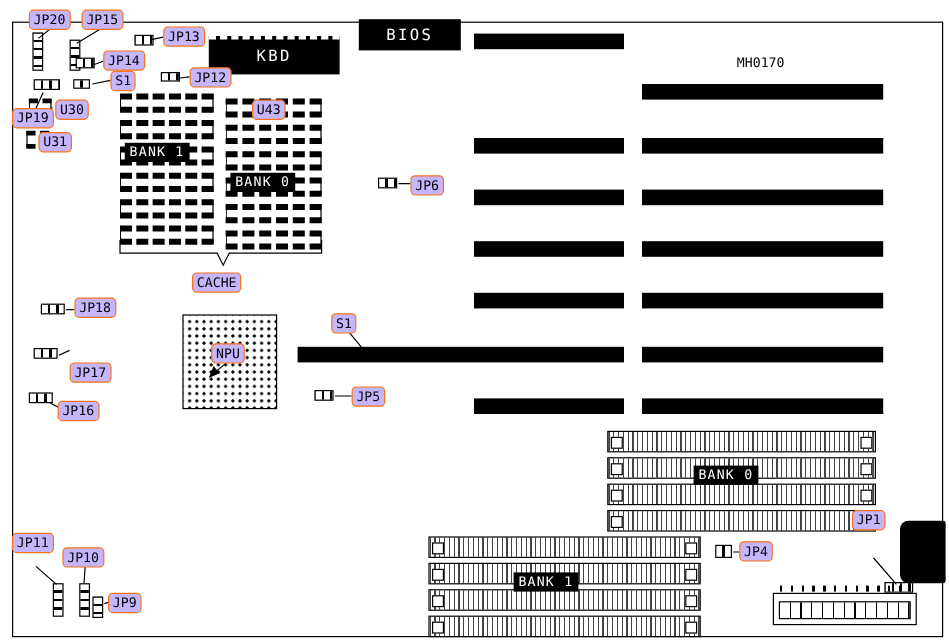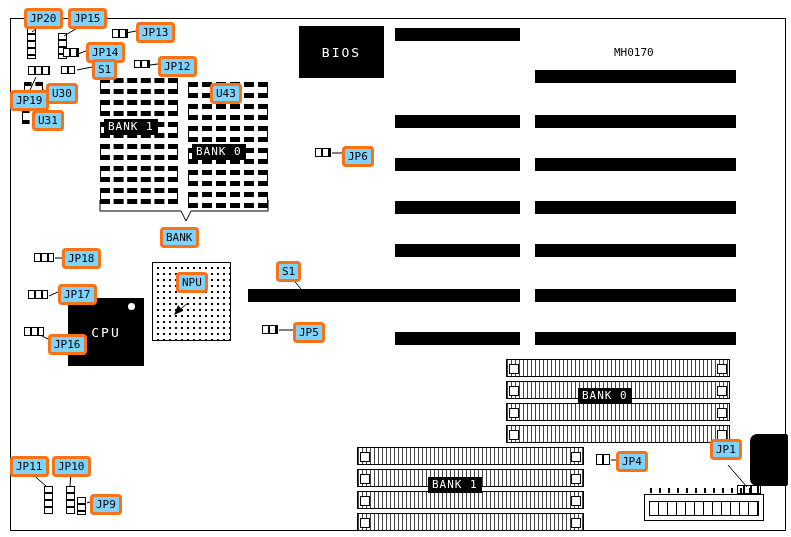--- a/index.html
+++ b/index.html
@@ -1,21 +1,21 @@
 <!DOCTYPE html>
 <html><head>
 <meta charset="utf-8">
 <style>
   *{box-sizing:border-box;margin:0;padding:0}
   html,body{background:#fff}
   body{font-family:"DejaVu Sans Mono","Liberation Mono",monospace;color:#000}
   #screen{position:relative;width:791px;height:537px;background:#fff;overflow:hidden}
   .abs{position:absolute}
   .board{border:1px solid #000;background:#fff}
-  .callout{background:#7dd3fc;border:3px solid #f97316;border-radius:4px;font-size:11px;line-height:13px;
+  .callout{background:#c4b5fd;border:1px solid #f97316;border-radius:4px;font-size:11px;line-height:13px;
            padding:1px 3px;white-space:nowrap;z-index:6;text-align:center}
   .blacklab{background:#000;color:#fff;font-size:11px;line-height:14px;padding:1px 4px;
             white-space:nowrap;z-index:5;text-align:center;letter-spacing:1px}
   .chip{background:#000;color:#fff;display:flex;align-items:center;justify-content:center;
         font-size:13px;letter-spacing:2px;z-index:2}
   .dip{background:#fff;border-left:1px solid #000;border-right:1px solid #000;
        border-top:5px dashed #000;border-bottom:5px dashed #000;z-index:1}
   .dipsm{background:#fff;border-left:1px solid #000;border-right:1px solid #000;
        border-top:4px dashed #000;border-bottom:4px dashed #000;z-index:1}
   .bar{background:#000;z-index:1}
@@ -61,54 +61,54 @@
   <div class="abs pins-h" style="left:134px;top:60px;width:16px;height:8px"></div>
 
   <div class="abs pins-h" style="left:28px;top:66px;width:22px;height:9px"></div>
   <div class="abs callout" style="left:10px;top:90px">JP19</div>
 
   <div class="abs dipsm" style="left:24px;top:82px;width:19px;height:15px"></div>
   <div class="abs callout" style="left:46px;top:83px">U30</div>
   <div class="abs dipsm" style="left:22px;top:109px;width:19px;height:15px"></div>
   <div class="abs callout" style="left:32px;top:110px">U31</div>
 
-  <div class="abs chip" style="left:299px;top:26px;width:85px;height:52px">
+  <div class="abs chip" style="left:174px;top:30px;width:109px;height:32px;border-top:3px dashed #fff">
+    <span>KBD</span>
+  </div>
+  <div class="abs chip" style="left:299px;top:16px;width:85px;height:26px">
     <span>BIOS</span>
   </div>
   <div class="abs txt" style="left:614px;top:46px">MH0170</div>
 
   <div class="abs dip" style="left:100px;top:78px;width:78px;height:16px"></div>
   <div class="abs dip" style="left:100px;top:100px;width:78px;height:16px"></div>
   <div class="abs dip" style="left:100px;top:122px;width:78px;height:16px"></div>
   <div class="abs dip" style="left:100px;top:144px;width:78px;height:16px"></div>
   <div class="abs dip" style="left:100px;top:166px;width:78px;height:16px"></div>
   <div class="abs dip" style="left:100px;top:188px;width:78px;height:16px"></div>
   <div class="abs dip" style="left:188px;top:82px;width:80px;height:16px"></div>
   <div class="abs dip" style="left:188px;top:104px;width:80px;height:16px"></div>
   <div class="abs dip" style="left:188px;top:126px;width:80px;height:16px"></div>
   <div class="abs dip" style="left:188px;top:148px;width:80px;height:16px"></div>
   <div class="abs dip" style="left:188px;top:170px;width:80px;height:16px"></div>
   <div class="abs dip" style="left:188px;top:192px;width:80px;height:16px"></div>
 
   <div class="abs callout" style="left:210px;top:83px">U43</div>
   <div class="abs blacklab" style="left:104px;top:119px">BANK 1</div>
   <div class="abs blacklab" style="left:192px;top:144px">BANK 0</div>
-  <div class="abs callout" style="left:160px;top:227px">BANK</div>
+  <div class="abs callout" style="left:160px;top:227px">CACHE</div>
 
-  <div class="abs chip" style="left:68px;top:298px;width:76px;height:68px">
-    <span>CPU</span>
-  </div>
   <div class="abs dot" style="left:128px;top:303px;width:7px;height:7px"></div>
 
   <div class="abs pga" style="left:152px;top:262px;width:79px;height:79px"></div>
-  <div class="abs callout" style="left:176px;top:272px">NPU</div>
+  <div class="abs callout" style="left:176px;top:286px">NPU</div>
 
   <div class="abs callout" style="left:62px;top:248px">JP18</div>
   <div class="abs pins-h" style="left:34px;top:253px;width:20px;height:9px"></div>
-  <div class="abs callout" style="left:58px;top:284px">JP17</div>
+  <div class="abs callout" style="left:58px;top:302px">JP17</div>
   <div class="abs pins-h" style="left:28px;top:290px;width:20px;height:9px"></div>
   <div class="abs callout" style="left:48px;top:334px">JP16</div>
   <div class="abs pins-h" style="left:24px;top:327px;width:20px;height:9px"></div>
 
   <div class="abs callout" style="left:342px;top:146px">JP6</div>
   <div class="abs pins-h" style="left:315px;top:148px;width:16px;height:9px"></div>
 
   <div class="abs callout" style="left:276px;top:261px">S1</div>
 
   <div class="abs callout" style="left:293px;top:322px">JP5</div>
@@ -137,29 +137,29 @@
 
   <div class="abs simm" style="left:357px;top:447px;width:227px;height:18px"></div>
   <div class="abs simm" style="left:357px;top:469px;width:227px;height:18px"></div>
   <div class="abs simm" style="left:357px;top:491px;width:227px;height:18px"></div>
   <div class="abs simm" style="left:357px;top:513px;width:227px;height:18px"></div>
   <div class="abs blacklab" style="left:428px;top:477px">BANK 1</div>
 
   <div class="abs callout" style="left:616px;top:451px">JP4</div>
   <div class="abs pins-h" style="left:596px;top:454px;width:14px;height:11px"></div>
 
-  <div class="abs callout" style="left:710px;top:439px">JP1</div>
+  <div class="abs callout" style="left:710px;top:425px">JP1</div>
   <div class="abs pins-h" style="left:737px;top:485px;width:24px;height:9px"></div>
 
   <div class="abs din" style="left:750px;top:434px;width:38px;height:52px"></div>
 
   <div class="abs pinstrip" style="left:650px;top:488px;width:108px;height:5px"></div>
   <div class="abs pwr" style="left:644px;top:494px;width:120px;height:27px"></div>
 
-  <div class="abs callout" style="left:10px;top:456px">JP11</div>
+  <div class="abs callout" style="left:10px;top:444px">JP11</div>
   <div class="abs callout" style="left:52px;top:456px">JP10</div>
   <div class="abs pins-v" style="left:44px;top:486px;width:9px;height:28px"></div>
   <div class="abs pins-v" style="left:66px;top:486px;width:9px;height:28px"></div>
   <div class="abs callout" style="left:90px;top:494px">JP9</div>
   <div class="abs pins-v" style="left:77px;top:497px;width:9px;height:18px"></div>
 
   <svg class="overlay" width="791" height="537" viewBox="0 0 791 537">
     <path d="M100,200 L100,211 L181,211 L186,221 L191,211 L268,211 L268,200" fill="none" stroke="#000" stroke-width="1"></path>
     <path d="M42,24 L32,32 M84,24 L64,36 M136,31 L126,33 M86,51 L78,54 M92,67 L77,70
              M158,64 L150,65 M30,90 L36,77 M44,90 L42,90 M40,117 L38,117

